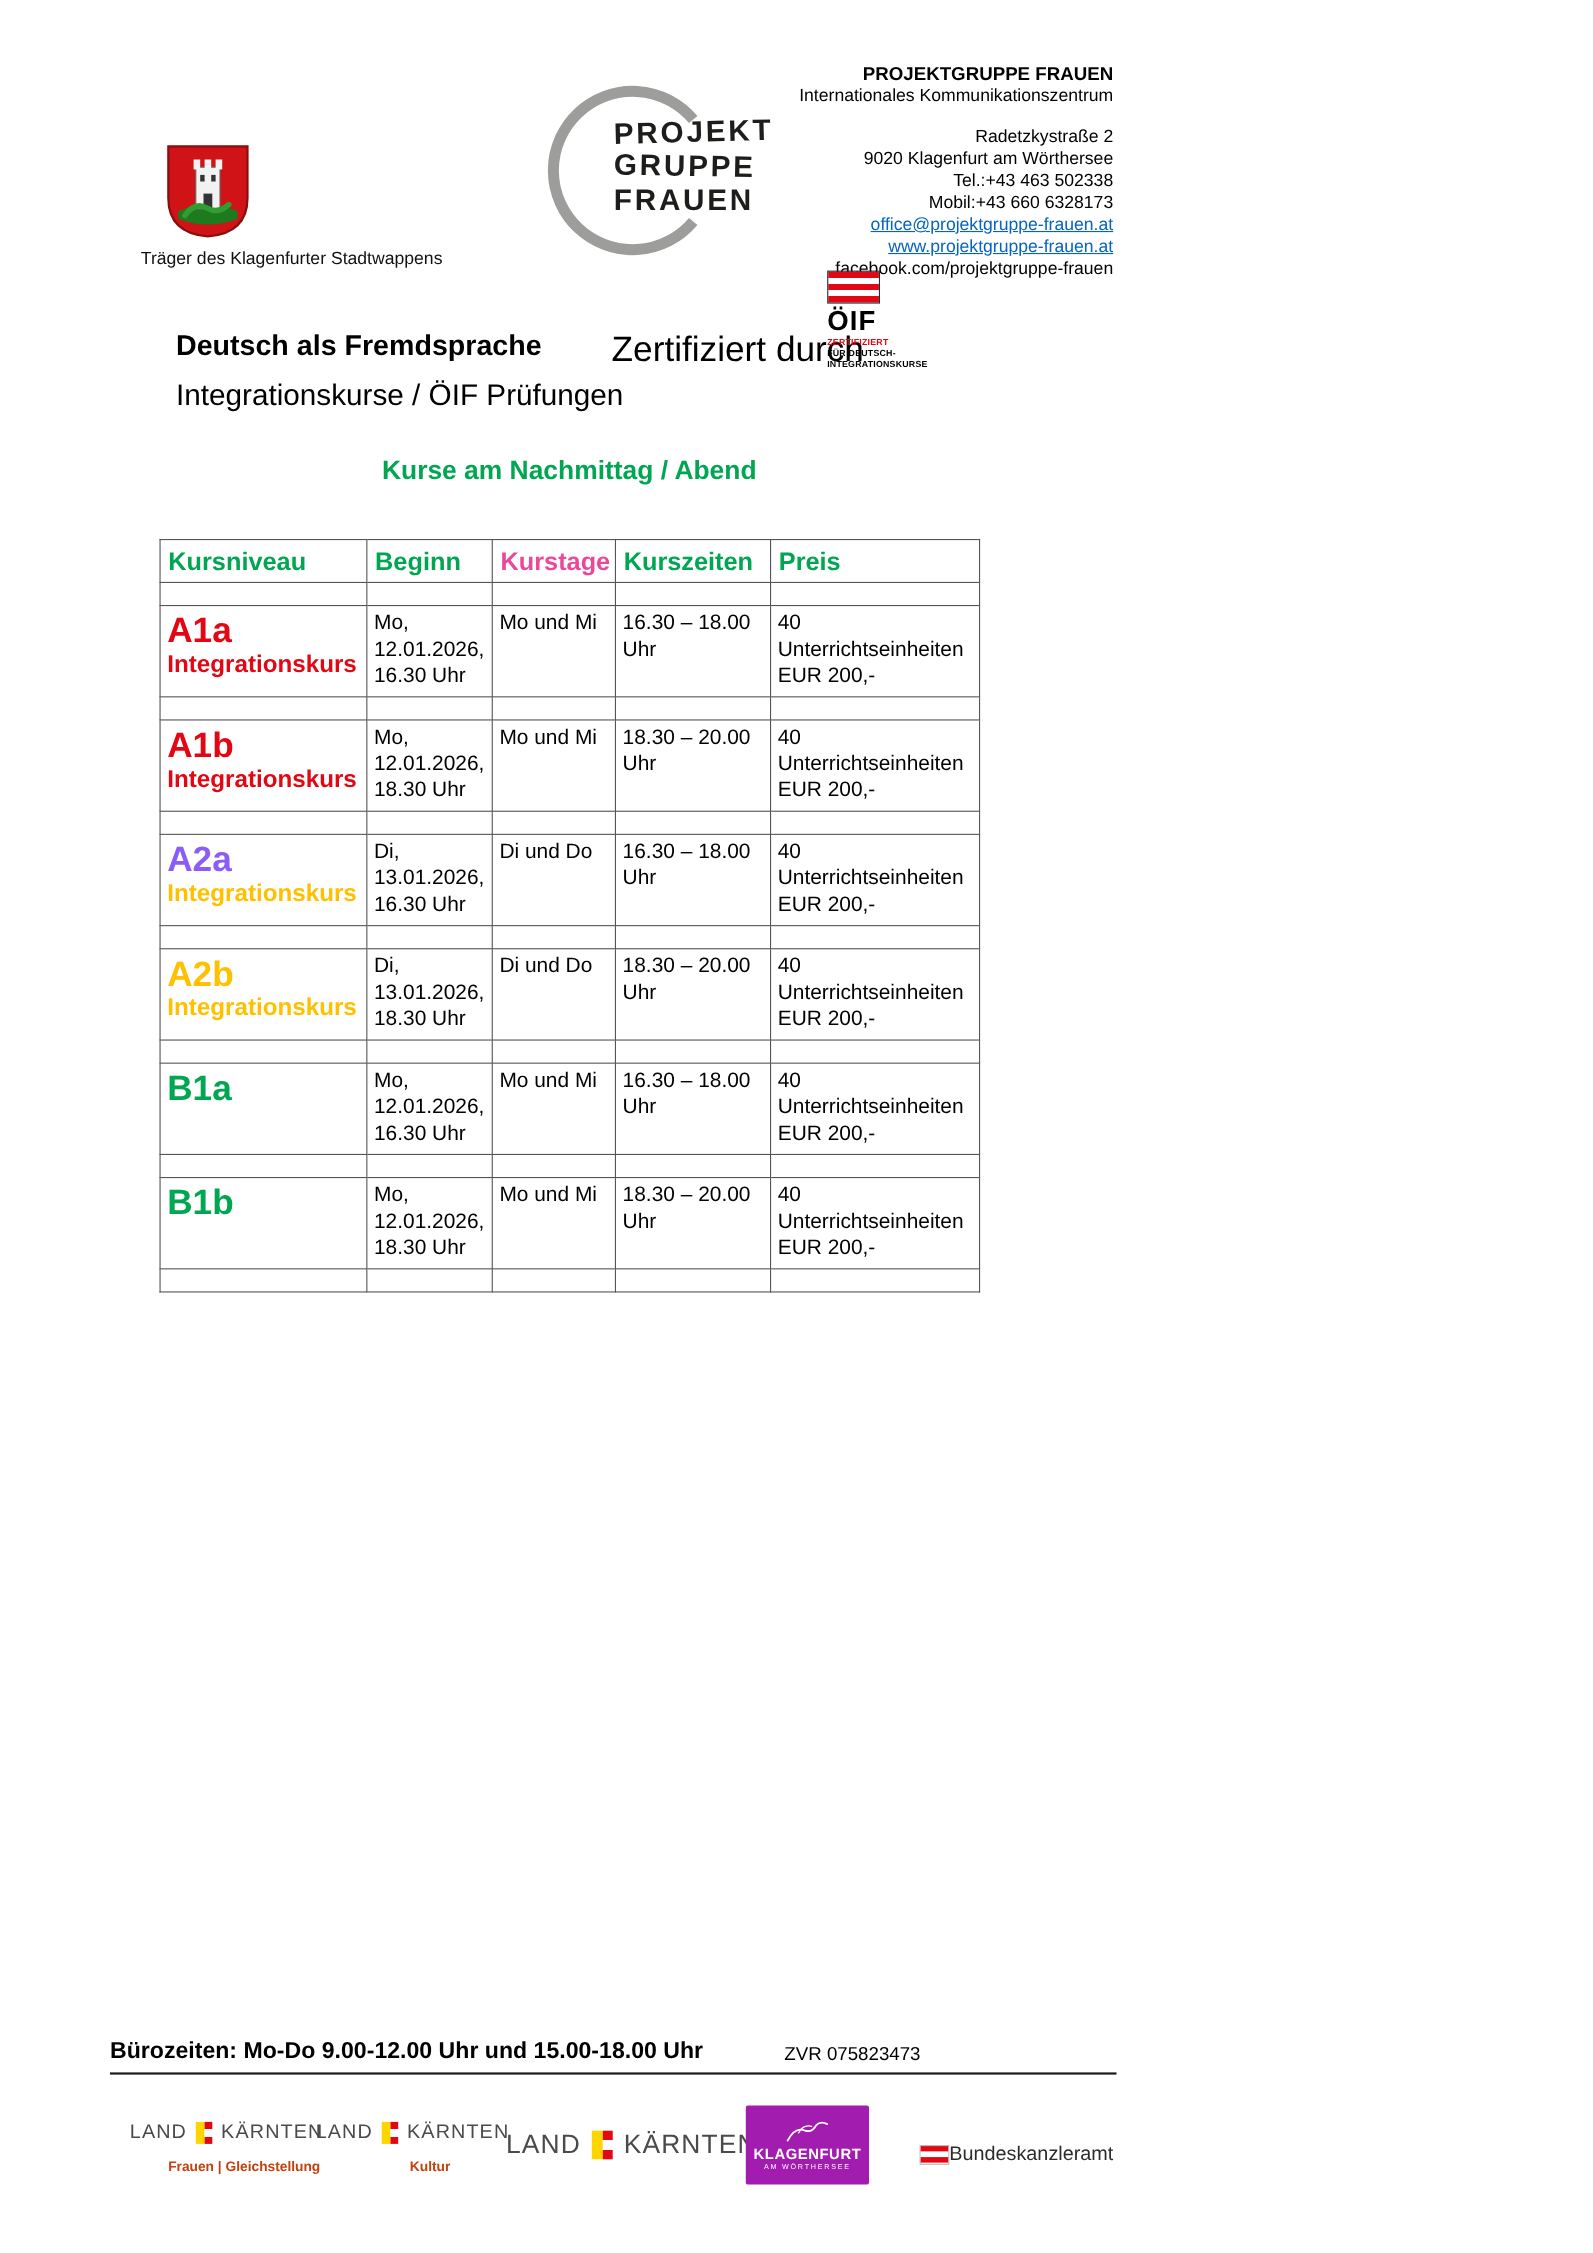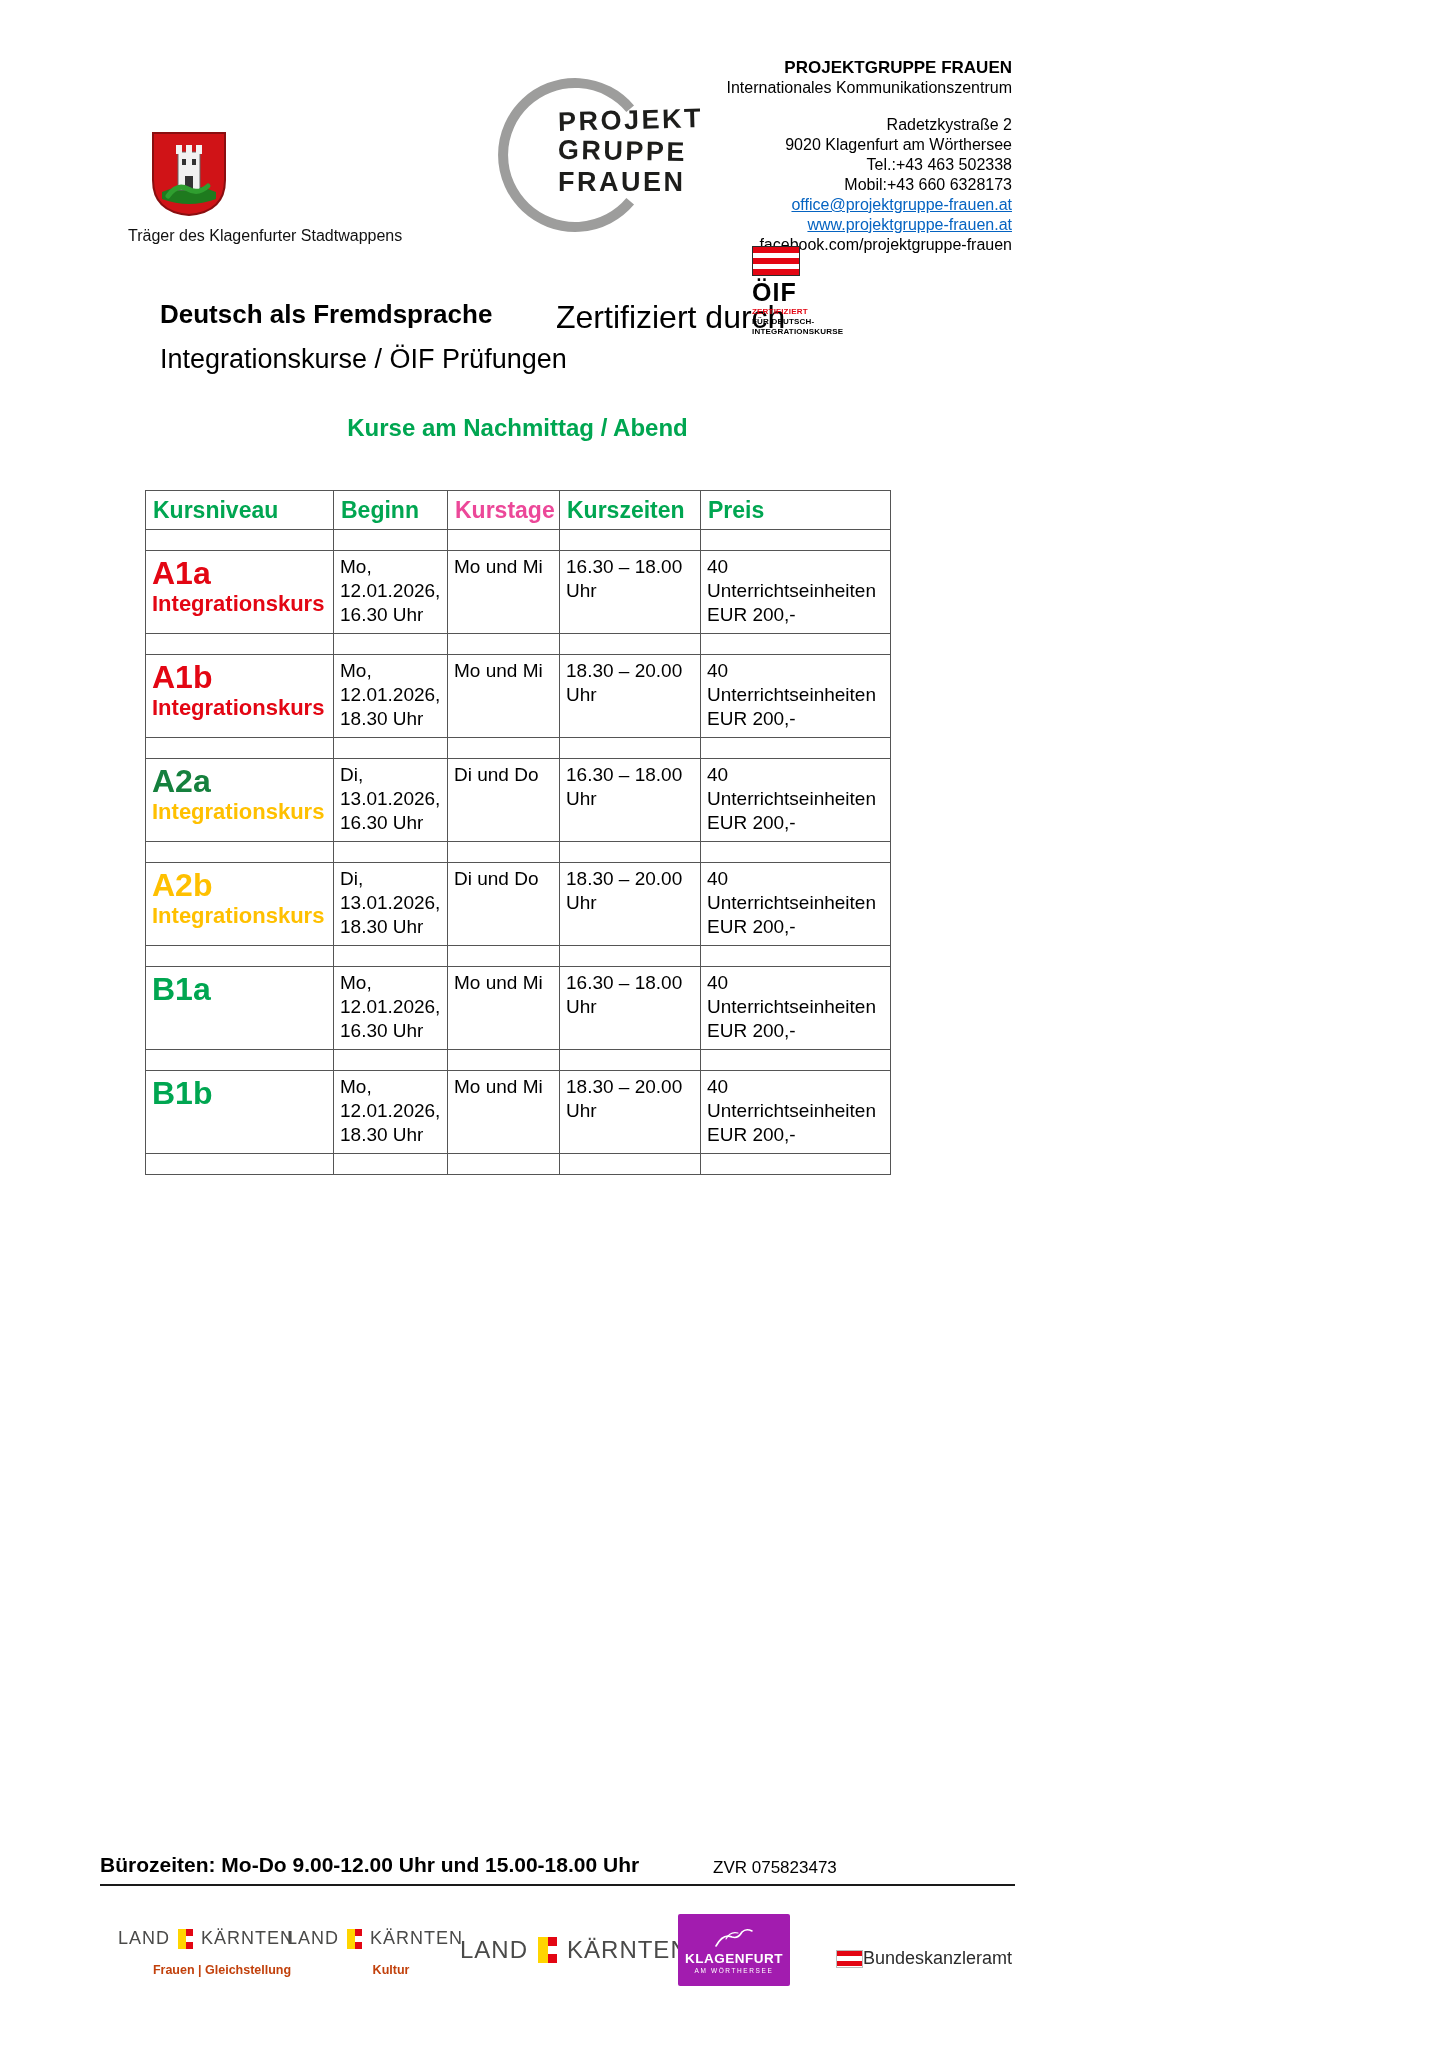--- a/index.html
+++ b/index.html
@@ -190,21 +190,21 @@
     </tr>
     <tr class="spacer">
       <td></td>
           <td></td>
           <td></td>
           <td></td>
           <td></td>
     </tr>
     <tr class="course">
       <td>
-        <div class="level" style="color: #15803d;">A2a</div>
+        <div class="level" style="color: #8b5cf6;">A2a</div>
         <div class="level-sub" style="color: rgb(255, 192, 0);">Integrationskurs</div>
       </td>
       <td class="pre">Di,
 13.01.2026,
 16.30 Uhr</td>
       <td>Di und Do</td>
       <td class="pre">16.30 – 18.00
 Uhr</td>
       <td class="pre">40 Unterrichtseinheiten
 EUR 200,-</td>

